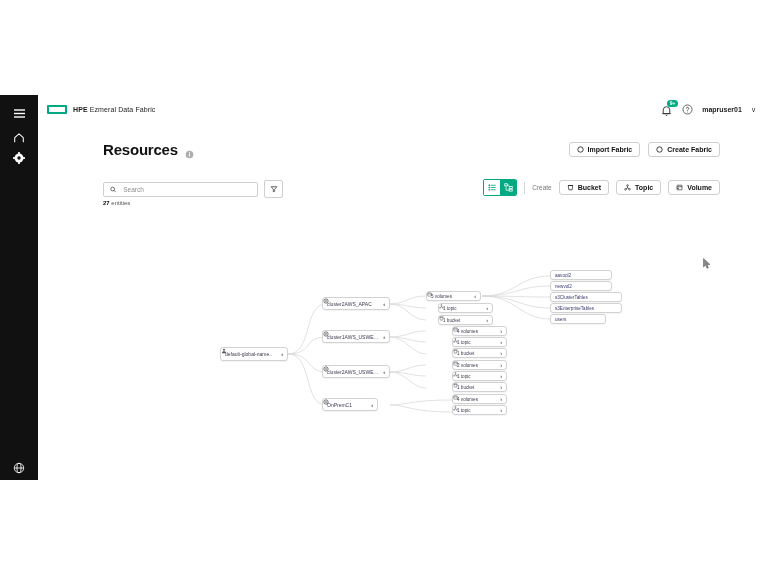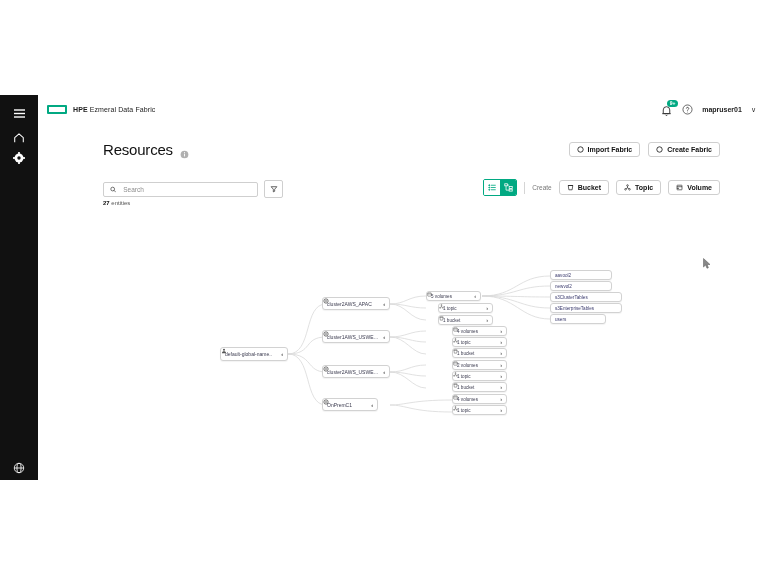--- a/index.html
+++ b/index.html
@@ -51,21 +51,21 @@
   .caret{font-size:7px;color:#333;}
 
   
   .content{
     position:absolute;left:38px;top:29px;width:730px;height:356px;background:#ffffff;
   }
 
   .page-head{
     position:absolute;left:65px;top:17px;display:flex;align-items:center;gap:7px;
   }
-  .page-title{font-size:15px;font-weight:normal;color:#111;letter-spacing:-.2px;}
+  .page-title{font-size:15px;font-weight:bold;color:#111;letter-spacing:-.2px;}
   .info-icon{width:9px;height:9px;color:#9a9a9a;}
 
   .head-actions{position:absolute;right:48px;top:18px;display:flex;gap:8px;}
   .btn{
     display:flex;align-items:center;gap:4px;border:1px solid #cfcfcf;border-radius:3px;
     background:#fff;padding:3px 7px;font-size:7px;font-weight:bold;color:#111;cursor:pointer;
     white-space:nowrap;
   }
   .btn svg{display:block;}
 

